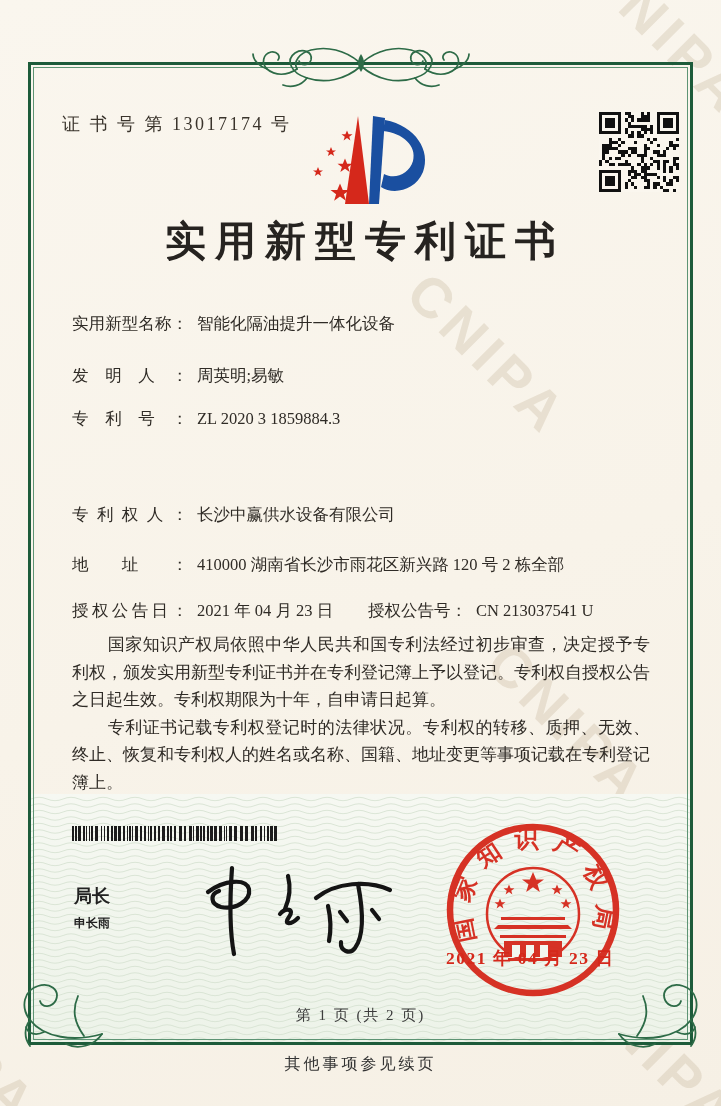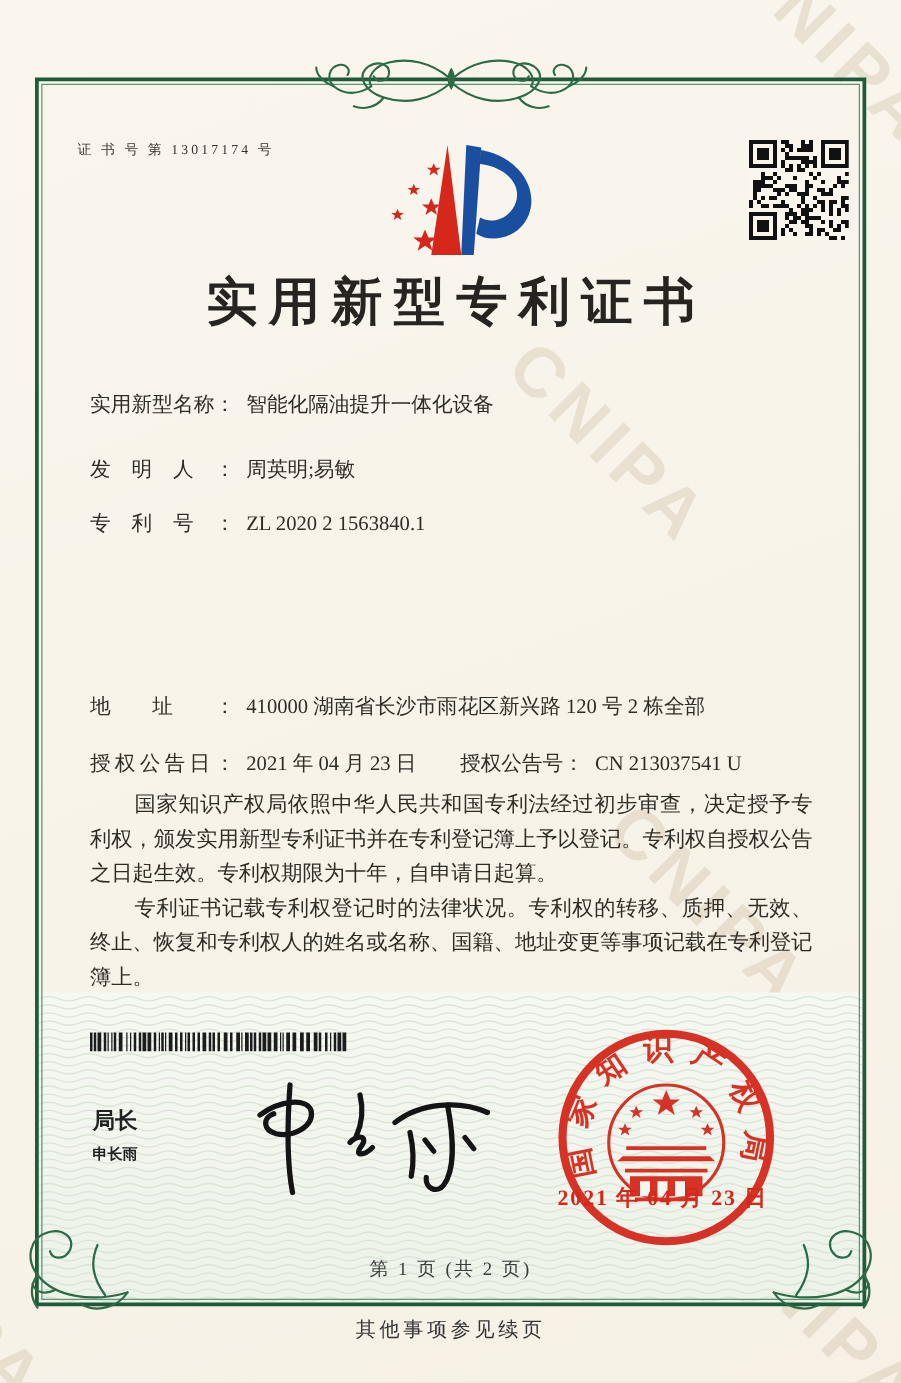--- a/index.html
+++ b/index.html
@@ -14,21 +14,21 @@
       transform:rotate(45deg);transform-origin:left top;letter-spacing:6px;z-index:0;white-space:nowrap;}.wm2{left:440px;top:260px}.wm3{left:-130px;top:400px}
   .wm4{left:520px;top:630px}.wm5{left:-90px;top:950px}.wm6{left:610px;top:960px}.wm7{left:620px;top:-60px}
   
   .frame{left:28px;top:62px;right:28px;bottom:61px;border:3.5px solid #1d5b3a;z-index:2;pointer-events:none;}
   .frame::before{content:"";position:absolute;inset:2px;border:1px solid #5d9474;}
   .ornament{left:50%;top:36px;transform:translateX(-50%);z-index:3;}
   .corner{z-index:3;}
   .corner.left{left:14px;top:972px;}
   .corner.right{right:14px;top:972px;transform:scaleX(-1);}
   
-  .certno{left:62px;top:112px;font-size:11px;letter-spacing:2.5px;color:#3a342c;z-index:1;}
+  .certno{left:62px;top:112px;font-size:18px;letter-spacing:2.5px;color:#3a342c;z-index:1;}
   .logo{left:288px;top:106px;z-index:1;}
   .qr{left:599px;top:112px;z-index:1;}
   .title{left:0;right:0;top:214px;margin:0;text-align:center;font-size:41px;font-weight:700;
          letter-spacing:9px;text-indent:9px;color:#262320;z-index:1;}
   
   .row{left:72px;width:600px;font-size:16.5px;color:#2f2b26;z-index:1;white-space:nowrap;}
   .flabel{display:inline-block;width:116px;text-align:justify;text-align-last:justify;}
   .fvalue{padding-left:9px;}
   .r1{top:313px}.r2{top:365px}.r3{top:408px}.r4{top:456px}.r5{top:504px}.r6{top:554px}.r7{top:600px}
   .pair2{position:absolute;left:296px;top:0;font-family:Liberation Serif, serif;}
@@ -355,21 +355,24 @@
 
   <h1 class="title">实用新型专利证书</h1>
 
   <div class="row r1">
     <span class="flabel">实用新型名称：</span><span class="fvalue">智能化隔油提升一体化设备</span>
   </div>
   <div class="row r2">
     <span class="flabel">发明人：</span><span class="fvalue">周英明;易敏</span>
   </div>
   <div class="row r3">
-    <span class="flabel">专利号：</span><span class="fvalue">ZL 2020 2 1563840.1</span>
+    <span class="flabel">专利号：</span><span class="fvalue">ZL 2020 3 1859884.3</span>
+  </div>
+  <div class="row r5">
+    <span class="flabel">专利权人：</span><span class="fvalue">长沙中赢供水设备有限公司</span>
   </div>
   <div class="row r6">
     <span class="flabel">地址：</span><span class="fvalue">410000 湖南省长沙市雨花区新兴路 120 号 2 栋全部</span>
   </div>
   <div class="row r7" style="position:absolute">
     <span class="flabel">授权公告日：</span><span class="fvalue">2021 年 04 月 23 日</span>
     <span class="pair2">
       <span>授权公告号：</span><span class="fvalue">CN 213037541 U</span>
     </span>
   </div>

